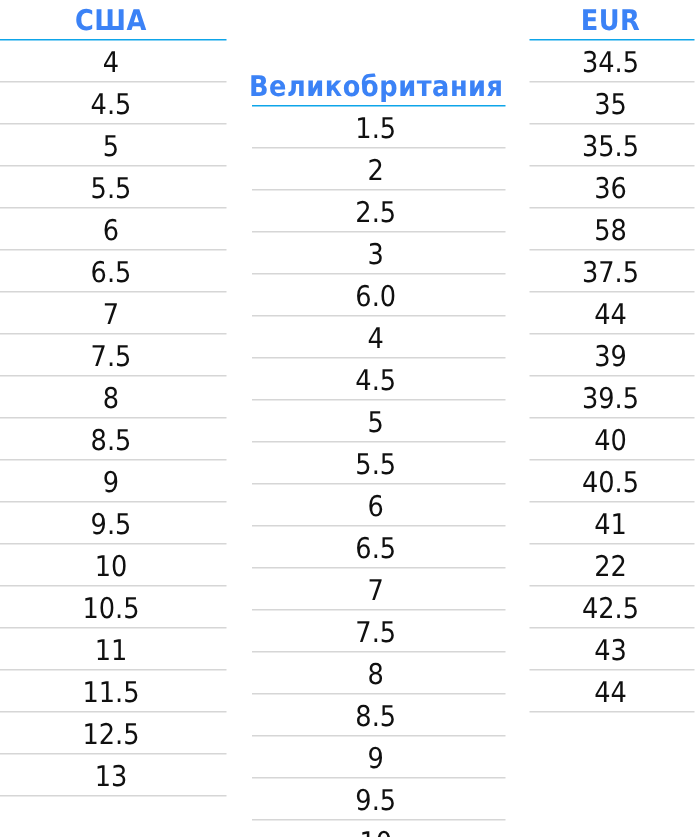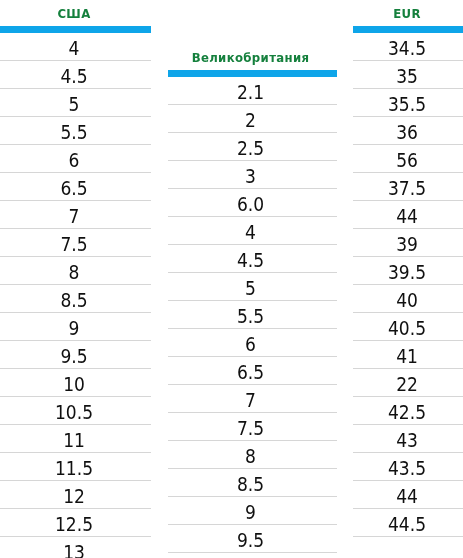--- a/index.html
+++ b/index.html
@@ -5,21 +5,21 @@
   html,body{margin:0;padding:0;}
   body{width:463px;height:558px;background:#ffffff;font-family:"DejaVu Sans",sans-serif;overflow:hidden;}
   .wrap{display:flex;width:463px;align-items:flex-start;will-change:transform;transform:translateZ(0);}
   .col{box-sizing:border-box;}
   .c1{width:151px;}
   .gap1{width:17px;}
   .c2{width:169px;margin-top:44px;}
   .gap2{width:16px;}
   .c3{width:110px;}
   table{border-collapse:collapse;width:100%;table-layout:fixed;}
-  th{font-family:"DejaVu Sans",sans-serif;font-stretch:condensed;font-size:13px;font-weight:bold;letter-spacing:0.35px;color:#15803d;height:26px;line-height:26px;padding:0;text-align:center;border-bottom:7px solid #0ea5e9;}
+  th{font-family:"DejaVu Sans",sans-serif;font-stretch:condensed;font-size:19px;font-weight:bold;letter-spacing:0.35px;color:#3b82f6;height:26px;line-height:26px;padding:0;text-align:center;border-bottom:1px solid #0ea5e9;}
   td{font-family:"DejaVu Sans",sans-serif;font-stretch:condensed;font-size:19px;font-weight:normal;color:#101010;height:27px;line-height:27px;padding:0;text-align:center;border-bottom:1px solid #d6d6d6;}
   td span,th span{display:inline-block;position:relative;}
   td span{top:1.5px;}
   th span{top:1px;}
   .c1 td span,.c1 th span{left:-1.5px;}
   .c2 td span,.c2 th span{left:-2px;}
   .c3 td span,.c3 th span{left:-1px;}
 </style>
 </head>
 <body>
@@ -75,42 +75,39 @@
           <tr>
             <td><span>10.5</span></td>
           </tr>
           <tr>
             <td><span>11</span></td>
           </tr>
           <tr>
             <td><span>11.5</span></td>
           </tr>
           <tr>
-            <td><span>12</span></td>
-          </tr>
-          <tr>
             <td><span>12.5</span></td>
           </tr>
           <tr>
             <td><span>13</span></td>
           </tr>
         </tbody>
       </table>
     </div>
   <div class="gap1"></div>
   <div class="col c2">
       <table>
         <thead>
           <tr>
             <th><span>Великобритания</span></th>
           </tr>
         </thead>
         <tbody>
           <tr>
-            <td><span>2.1</span></td>
+            <td><span>1.5</span></td>
           </tr>
           <tr>
             <td><span>2</span></td>
           </tr>
           <tr>
             <td><span>2.5</span></td>
           </tr>
           <tr>
             <td><span>3</span></td>
           </tr>
@@ -177,21 +174,21 @@
           <tr>
             <td><span>35</span></td>
           </tr>
           <tr>
             <td><span>35.5</span></td>
           </tr>
           <tr>
             <td><span>36</span></td>
           </tr>
           <tr>
-            <td><span>56</span></td>
+            <td><span>58</span></td>
           </tr>
           <tr>
             <td><span>37.5</span></td>
           </tr>
           <tr>
             <td><span>44</span></td>
           </tr>
           <tr>
             <td><span>39</span></td>
           </tr>
@@ -210,24 +207,18 @@
           <tr>
             <td><span>22</span></td>
           </tr>
           <tr>
             <td><span>42.5</span></td>
           </tr>
           <tr>
             <td><span>43</span></td>
           </tr>
           <tr>
-            <td><span>43.5</span></td>
-          </tr>
-          <tr>
             <td><span>44</span></td>
-          </tr>
-          <tr>
-            <td><span>44.5</span></td>
           </tr>
         </tbody>
       </table>
     </div>
 </div>
 
 </body></html>

